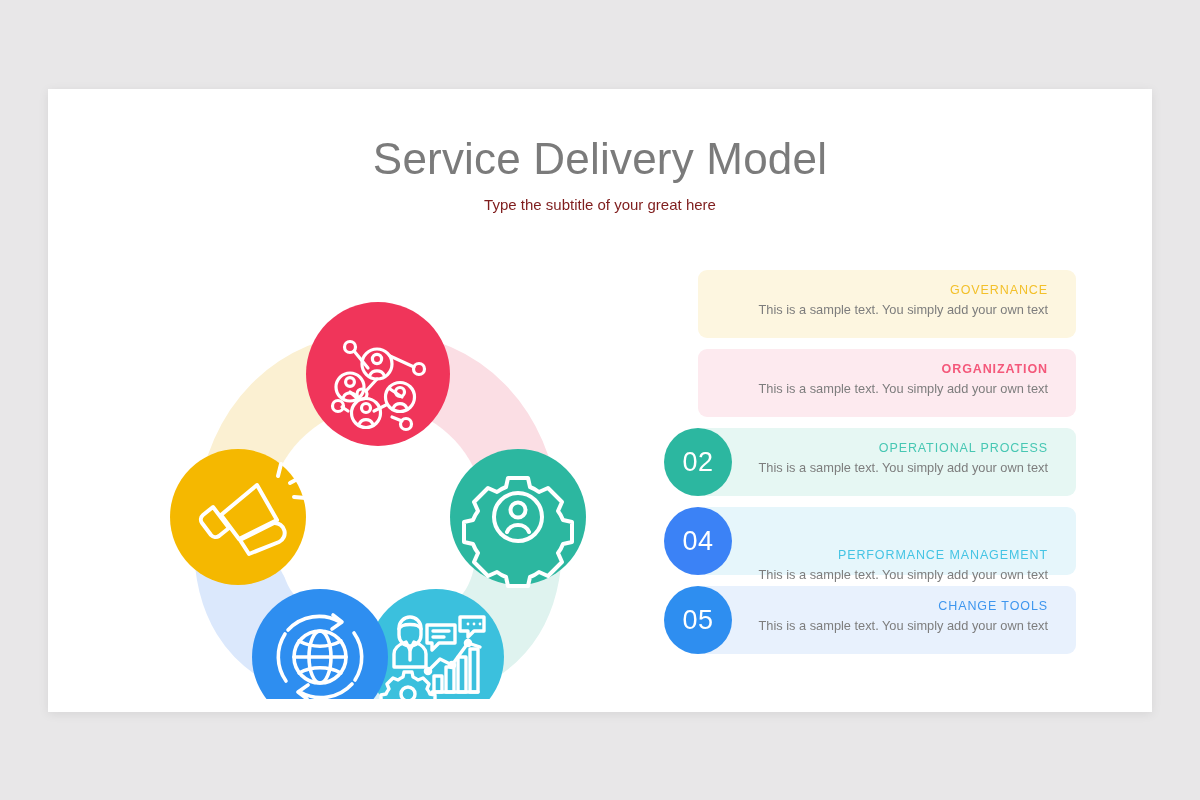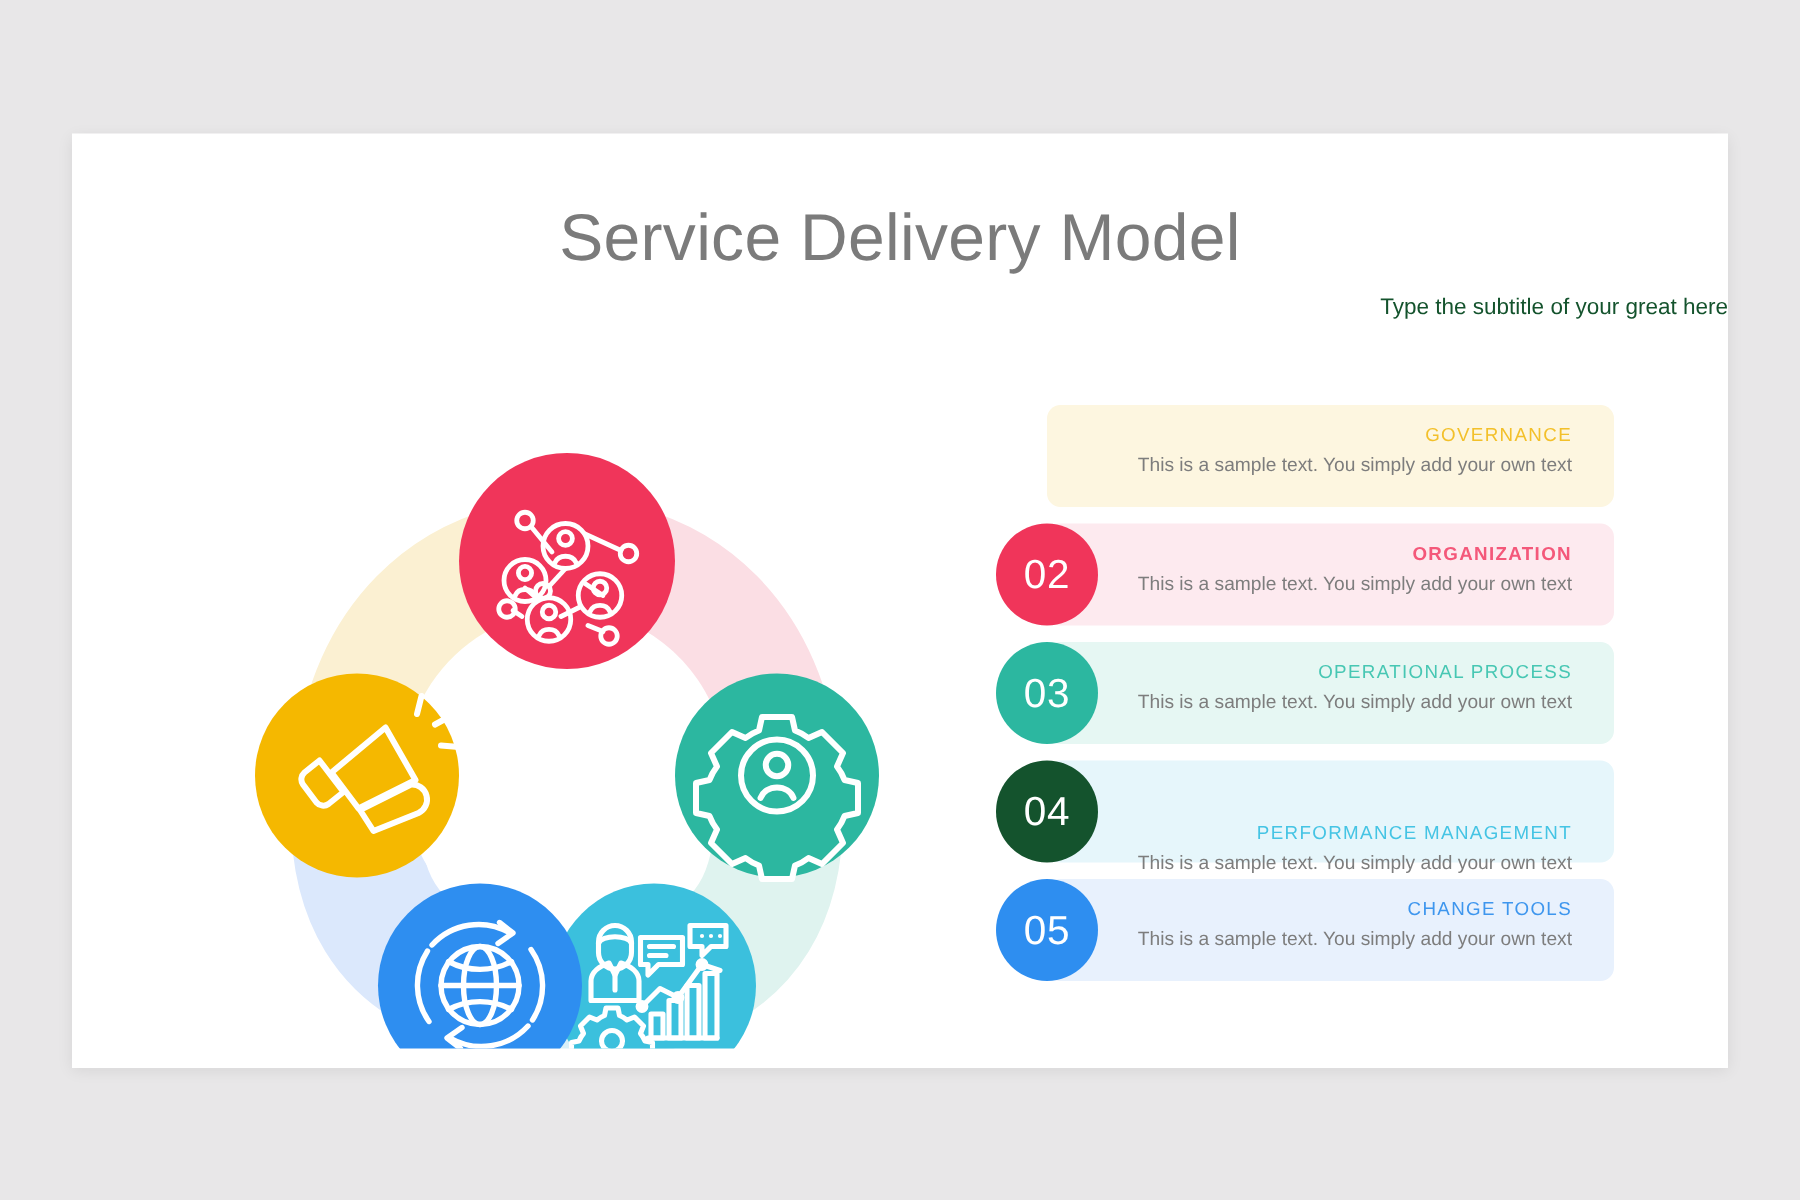--- a/index.html
+++ b/index.html
@@ -19,22 +19,22 @@
 
   
   #title {
     position:absolute; left:0; top:45px; width:100%;
     text-align:center;
     font-size:44px; font-weight:400; color:#7b7b7b;
     letter-spacing:0.2px;
   }
   #subtitle {
     position:absolute; left:0; top:107px; width:100%;
-    text-align:right;
-    font-size:15px; font-weight:400; color:#14532d;
+    text-align:center;
+    font-size:15px; font-weight:400; color:#7f1d1d;
   }
 
   
   #diagram {
     position:absolute; left:80px; top:140px;
     width:500px; height:470px;
   }
   #diagram svg { display:block; width:500px; height:470px; }
 
   
@@ -263,43 +263,40 @@
     <div class="row">
       <div class="row-bg" style="background: rgb(253, 246, 224);"></div>
       <div class="row-text">
         <div class="row-head" style="color: rgb(243, 192, 42);">GOVERNANCE</div>
         <div class="row-body">This is a sample text. You simply add your own text</div>
       </div>
     </div>
 
     <div class="row">
       <div class="row-bg" style="background: rgb(253, 234, 239);"></div>
-      <div class="num-circle" style="background: rgb(240, 53, 90);">
-        <span>02</span>
-      </div>
       <div class="row-text">
         <div class="row-head" style="color: rgb(244, 88, 122); font-weight: bold;">ORGANIZATION</div>
         <div class="row-body">This is a sample text. You simply add your own text</div>
       </div>
     </div>
 
     <div class="row">
       <div class="row-bg" style="background: rgb(230, 247, 243);"></div>
       <div class="num-circle" style="background: rgb(44, 183, 160);">
-        <span>03</span>
+        <span>02</span>
       </div>
       <div class="row-text">
         <div class="row-head" style="color: rgb(71, 199, 179);">OPERATIONAL PROCESS</div>
         <div class="row-body">This is a sample text. You simply add your own text</div>
       </div>
     </div>
 
     <div class="row">
       <div class="row-bg" style="background: rgb(230, 246, 251);"></div>
-      <div class="num-circle" style="background: #14532d;">
+      <div class="num-circle" style="background: #3b82f6;">
         <span>04</span>
       </div>
       <div class="row-text">
         <div class="row-head" style="color: rgb(69, 196, 228); margin-top: 28px;">PERFORMANCE MANAGEMENT</div>
         <div class="row-body">This is a sample text. You simply add your own text</div>
       </div>
     </div>
 
     <div class="row">
       <div class="row-bg" style="background: rgb(232, 241, 253);"></div>

